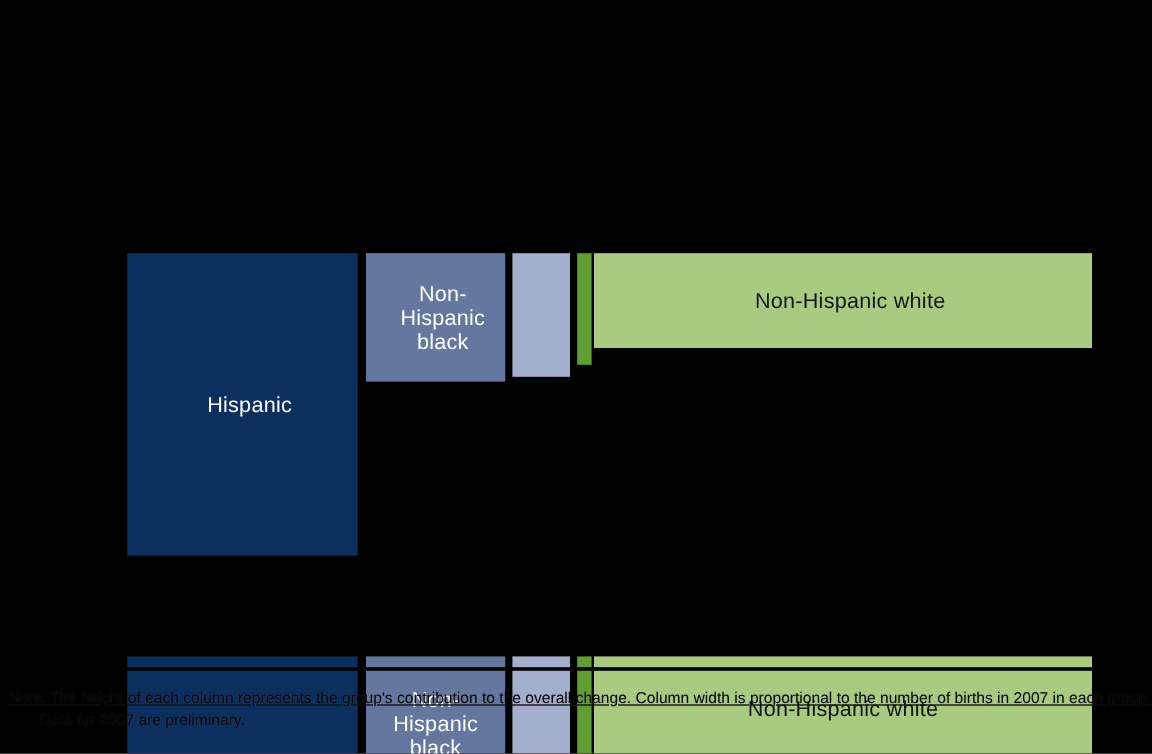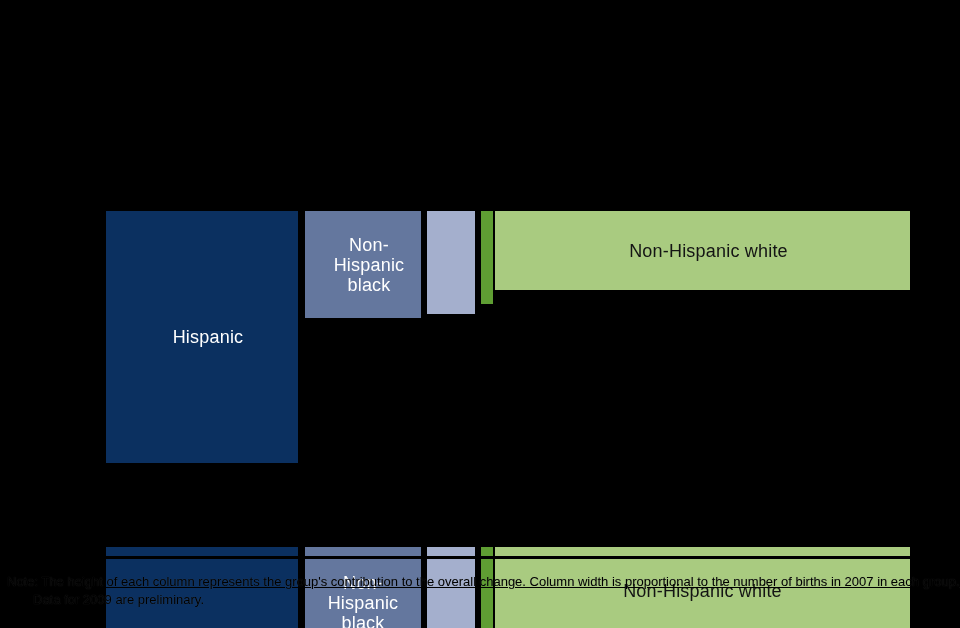--- a/index.html
+++ b/index.html
@@ -75,14 +75,14 @@
 Hispanic
 black</span>
     </div>
     <div class="bar" style="left: 427px; top: 547px; width: 48px; height: 81px; background: rgb(164, 175, 205);"></div>
     <div class="bar" style="left: 481px; top: 547px; width: 8px; height: 81px; background: rgb(95, 158, 51);"></div>
     <div class="bar" style="left: 495px; top: 547px; width: 415px; height: 81px; background: rgb(169, 203, 128);">
       <span class="bar-label offset" style="color: rgb(20, 20, 20); top: 34px;">Non-Hispanic white</span>
     </div>
     <div class="axis-rule" style="left: 0px; top: 556px; width: 960px; background: rgb(0, 0, 0);"></div>
     <div class="note note-1">Note: The height of each column represents the group's contribution to the overall change. Column width is proportional to the number of births in 2007 in each group.</div>
-    <div class="note note-2">Data for 2009 are preliminary.</div>
+    <div class="note note-2">Data for 2007 are preliminary.</div>
   </div>
 
 </body></html>

